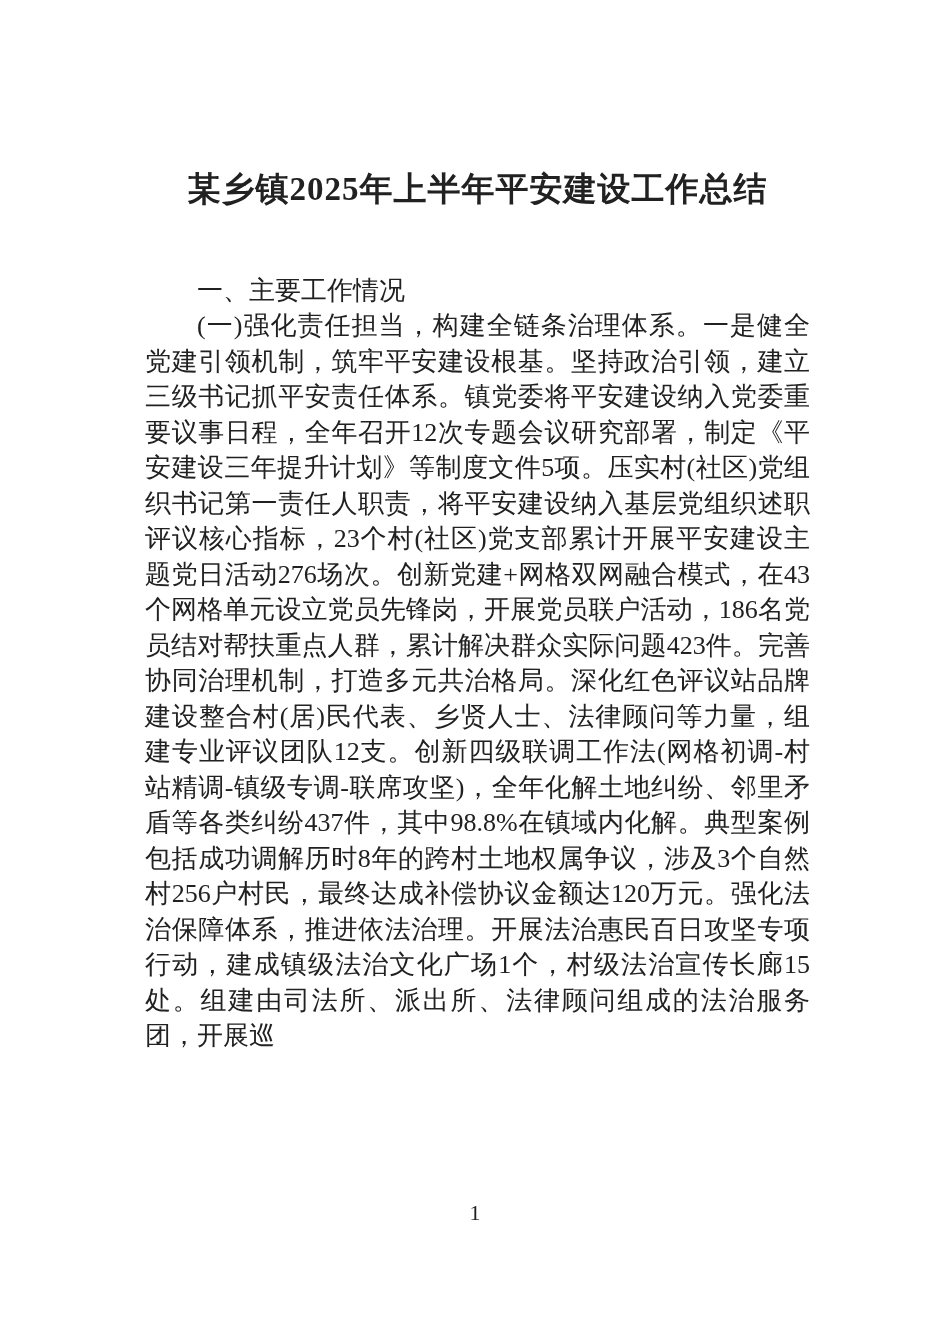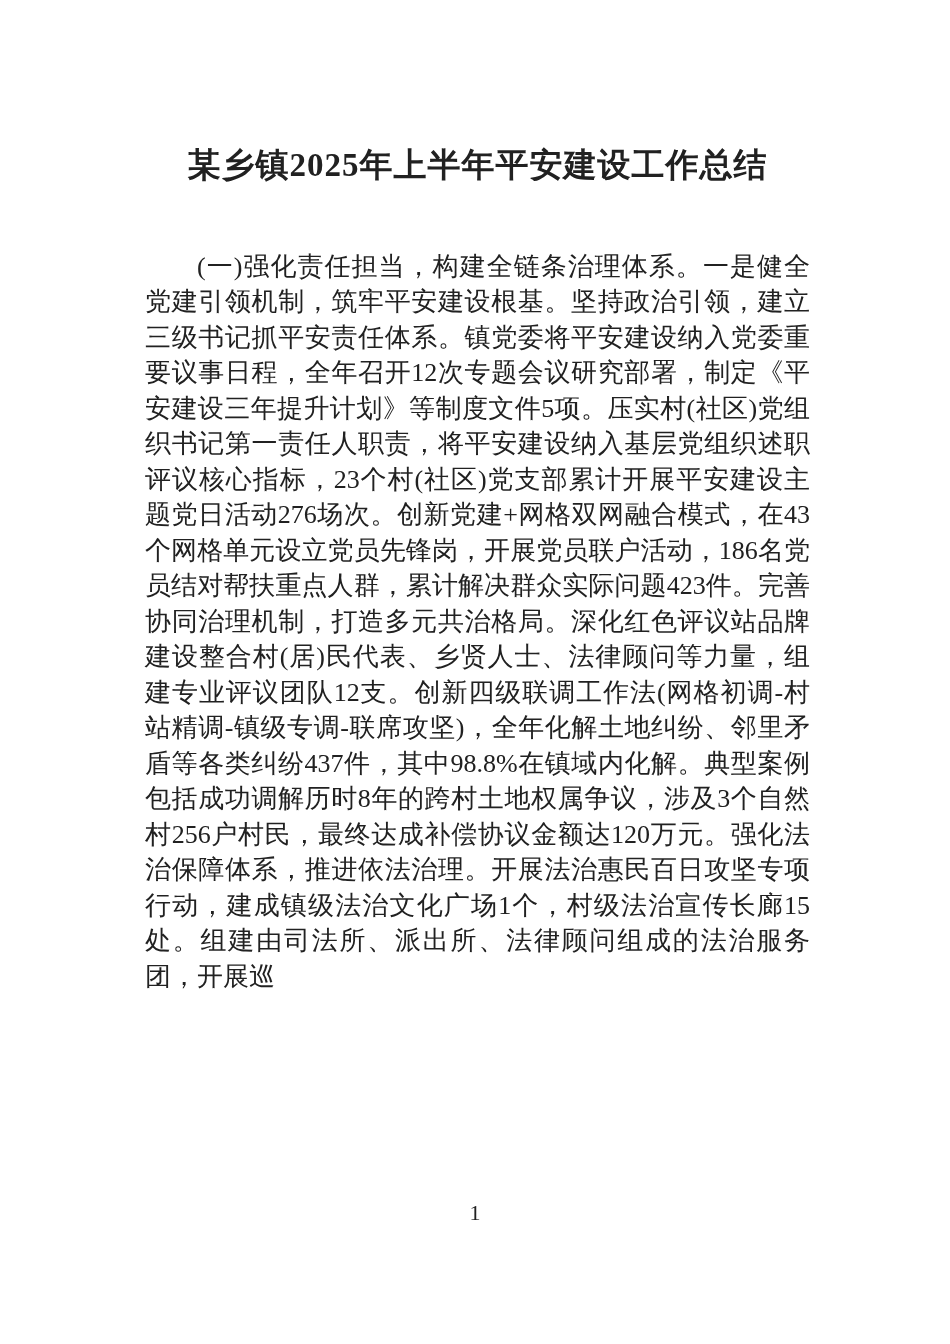--- a/index.html
+++ b/index.html
@@ -12,21 +12,21 @@
     width: 950px;
     height: 1344px;
     background: #ffffff;
     font-family: "Liberation Serif", "DejaVu Serif", serif;
     color: #212121;
     overflow: hidden;
     margin: 0 auto;
   }
   .content {
     position: absolute;
-    top: 144px;
+    top: 168px;
     left: 145px;
     width: 665px;
   }
   .doc-title {
     font-size: 33px;
     font-weight: bold;
     text-align: center;
     letter-spacing: 1px;
     margin: 0 0 62px 0;
     line-height: 1.3;
@@ -50,18 +50,19 @@
   }
 </style>
 </head>
 <body>
 
 <div class="page">
   <div class="content">
     <h1 class="doc-title">某乡镇2025年上半年平安建设工作总结</h1>
 
 
+    <p class="para">一、主要工作情况</p>
 
     <p class="para">(一)强化责任担当，构建全链条治理体系。一是健全党建引领机制，筑牢平安建设根基。坚持政治引领，建立三级书记抓平安责任体系。镇党委将平安建设纳入党委重要议事日程，全年召开12次专题会议研究部署，制定《平安建设三年提升计划》等制度文件5项。压实村(社区)党组织书记第一责任人职责，将平安建设纳入基层党组织述职评议核心指标，23个村(社区)党支部累计开展平安建设主题党日活动276场次。创新党建+网格双网融合模式，在43个网格单元设立党员先锋岗，开展党员联户活动，186名党员结对帮扶重点人群，累计解决群众实际问题423件。完善协同治理机制，打造多元共治格局。深化红色评议站品牌建设整合村(居)民代表、乡贤人士、法律顾问等力量，组建专业评议团队12支。创新四级联调工作法(网格初调-村站精调-镇级专调-联席攻坚)，全年化解土地纠纷、邻里矛盾等各类纠纷437件，其中98.8%在镇域内化解。典型案例包括成功调解历时8年的跨村土地权属争议，涉及3个自然村256户村民，最终达成补偿协议金额达120万元。强化法治保障体系，推进依法治理。开展法治惠民百日攻坚专项行动，建成镇级法治文化广场1个，村级法治宣传长廊15处。组建由司法所、派出所、法律顾问组成的法治服务团，开展巡</p>
   </div>
 
   <div class="page-number">1</div>
 </div>
 
 </body></html>

